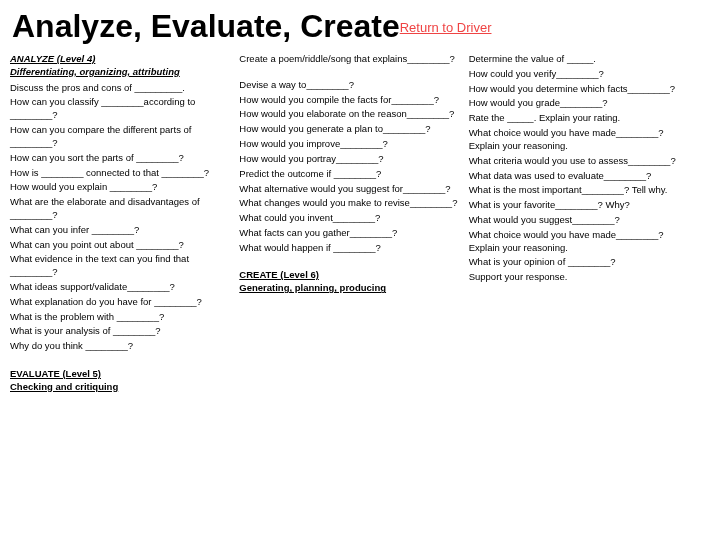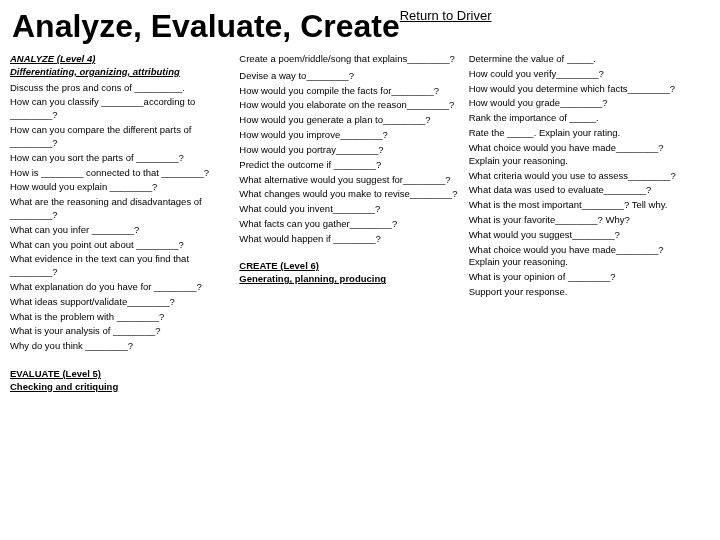--- a/index.html
+++ b/index.html
@@ -17,25 +17,25 @@
       align-items: flex-start;
       padding: 8px 12px 4px 12px;
     }
     .main-title {
       font-size: 32px;
       font-weight: bold;
       color: #000;
     }
     .return-link {
       font-size: 13px;
-      color: #000000;
+      color: #ef4444;
       text-decoration: underline;
       cursor: pointer;
       white-space: nowrap;
-      margin-top: 0;
+      margin-top: 12px;
     }
     .columns-container {
       display: flex;
       flex-direction: row;
       padding: 4px 26px 4px 10px;
       gap: 4px;
       height: calc(540px - 62px);
     }
     .column {
       flex: 1;
@@ -74,41 +74,41 @@
       <span>ANALYZE (Level 4)</span><br>
       <span>Differentiating, organizing, attributing</span>
     </div>
     <div id="analyze-items">
         <p>Discuss the pros and cons of _________.</p>
         <p>How can you classify ________according to ________?</p>
         <p>How can you compare the different parts of ________?</p>
         <p>How can you sort the parts of ________?</p>
         <p>How is ________ connected to that ________?</p>
         <p>How would you explain ________?</p>
-        <p>What are the reasoning and disadvantages of ________?</p>
+        <p>What are the elaborate and disadvantages of ________?</p>
         <p>What can you infer ________?</p>
         <p>What can you point out about ________?</p>
         <p>What evidence in the text can you find that ________?</p>
+        <p>What ideas support/validate________?</p>
         <p>What explanation do you have for ________?</p>
-        <p>What ideas support/validate________?</p>
         <p>What is the problem with ________?</p>
         <p>What is your analysis of ________?</p>
         <p>Why do you think ________?</p>
       </div>
     <br>
     <div>
       <div class="footer-item">
         <span>EVALUATE (Level 5)</span><br>
         <span>Checking and critiquing</span>
       </div>
     </div>
   </div>
 
   <div class="column">
-    <div style="margin-bottom:4px;">
+    <div style="margin-bottom:13px;">
       <span>Create a poem/riddle/song that explains________?</span>
     </div>
     <div id="create-items">
         <p>Devise a way to________?</p>
         <p>How would you compile the facts for________?</p>
         <p>How would you elaborate on the reason________?</p>
         <p>How would you generate a plan to________?</p>
         <p>How would you improve________?</p>
         <p>How would you portray________?</p>
         <p>Predict the outcome if ________?</p>
@@ -128,21 +128,20 @@
   </div>
 
   <div class="column">
     <div style="margin-bottom:2px;">
       <span>Determine the value of _____.</span>
     </div>
     <div id="eval-items">
         <p>How could you verify________?</p>
         <p>How would you determine which facts________?</p>
         <p>How would you grade________?</p>
-        <p>Rank the importance of _____.</p>
         <p>Rate the _____. Explain your rating.</p>
         <p>What choice would you have made________? Explain your reasoning.</p>
         <p>What criteria would you use to assess________?</p>
         <p>What data was used to evaluate________?</p>
         <p>What is the most important________? Tell why.</p>
         <p>What is your favorite________? Why?</p>
         <p>What would you suggest________?</p>
         <p>What choice would you have made________? Explain your reasoning.</p>
         <p>What is your opinion of ________?</p>
         <p>Support your response.</p>

